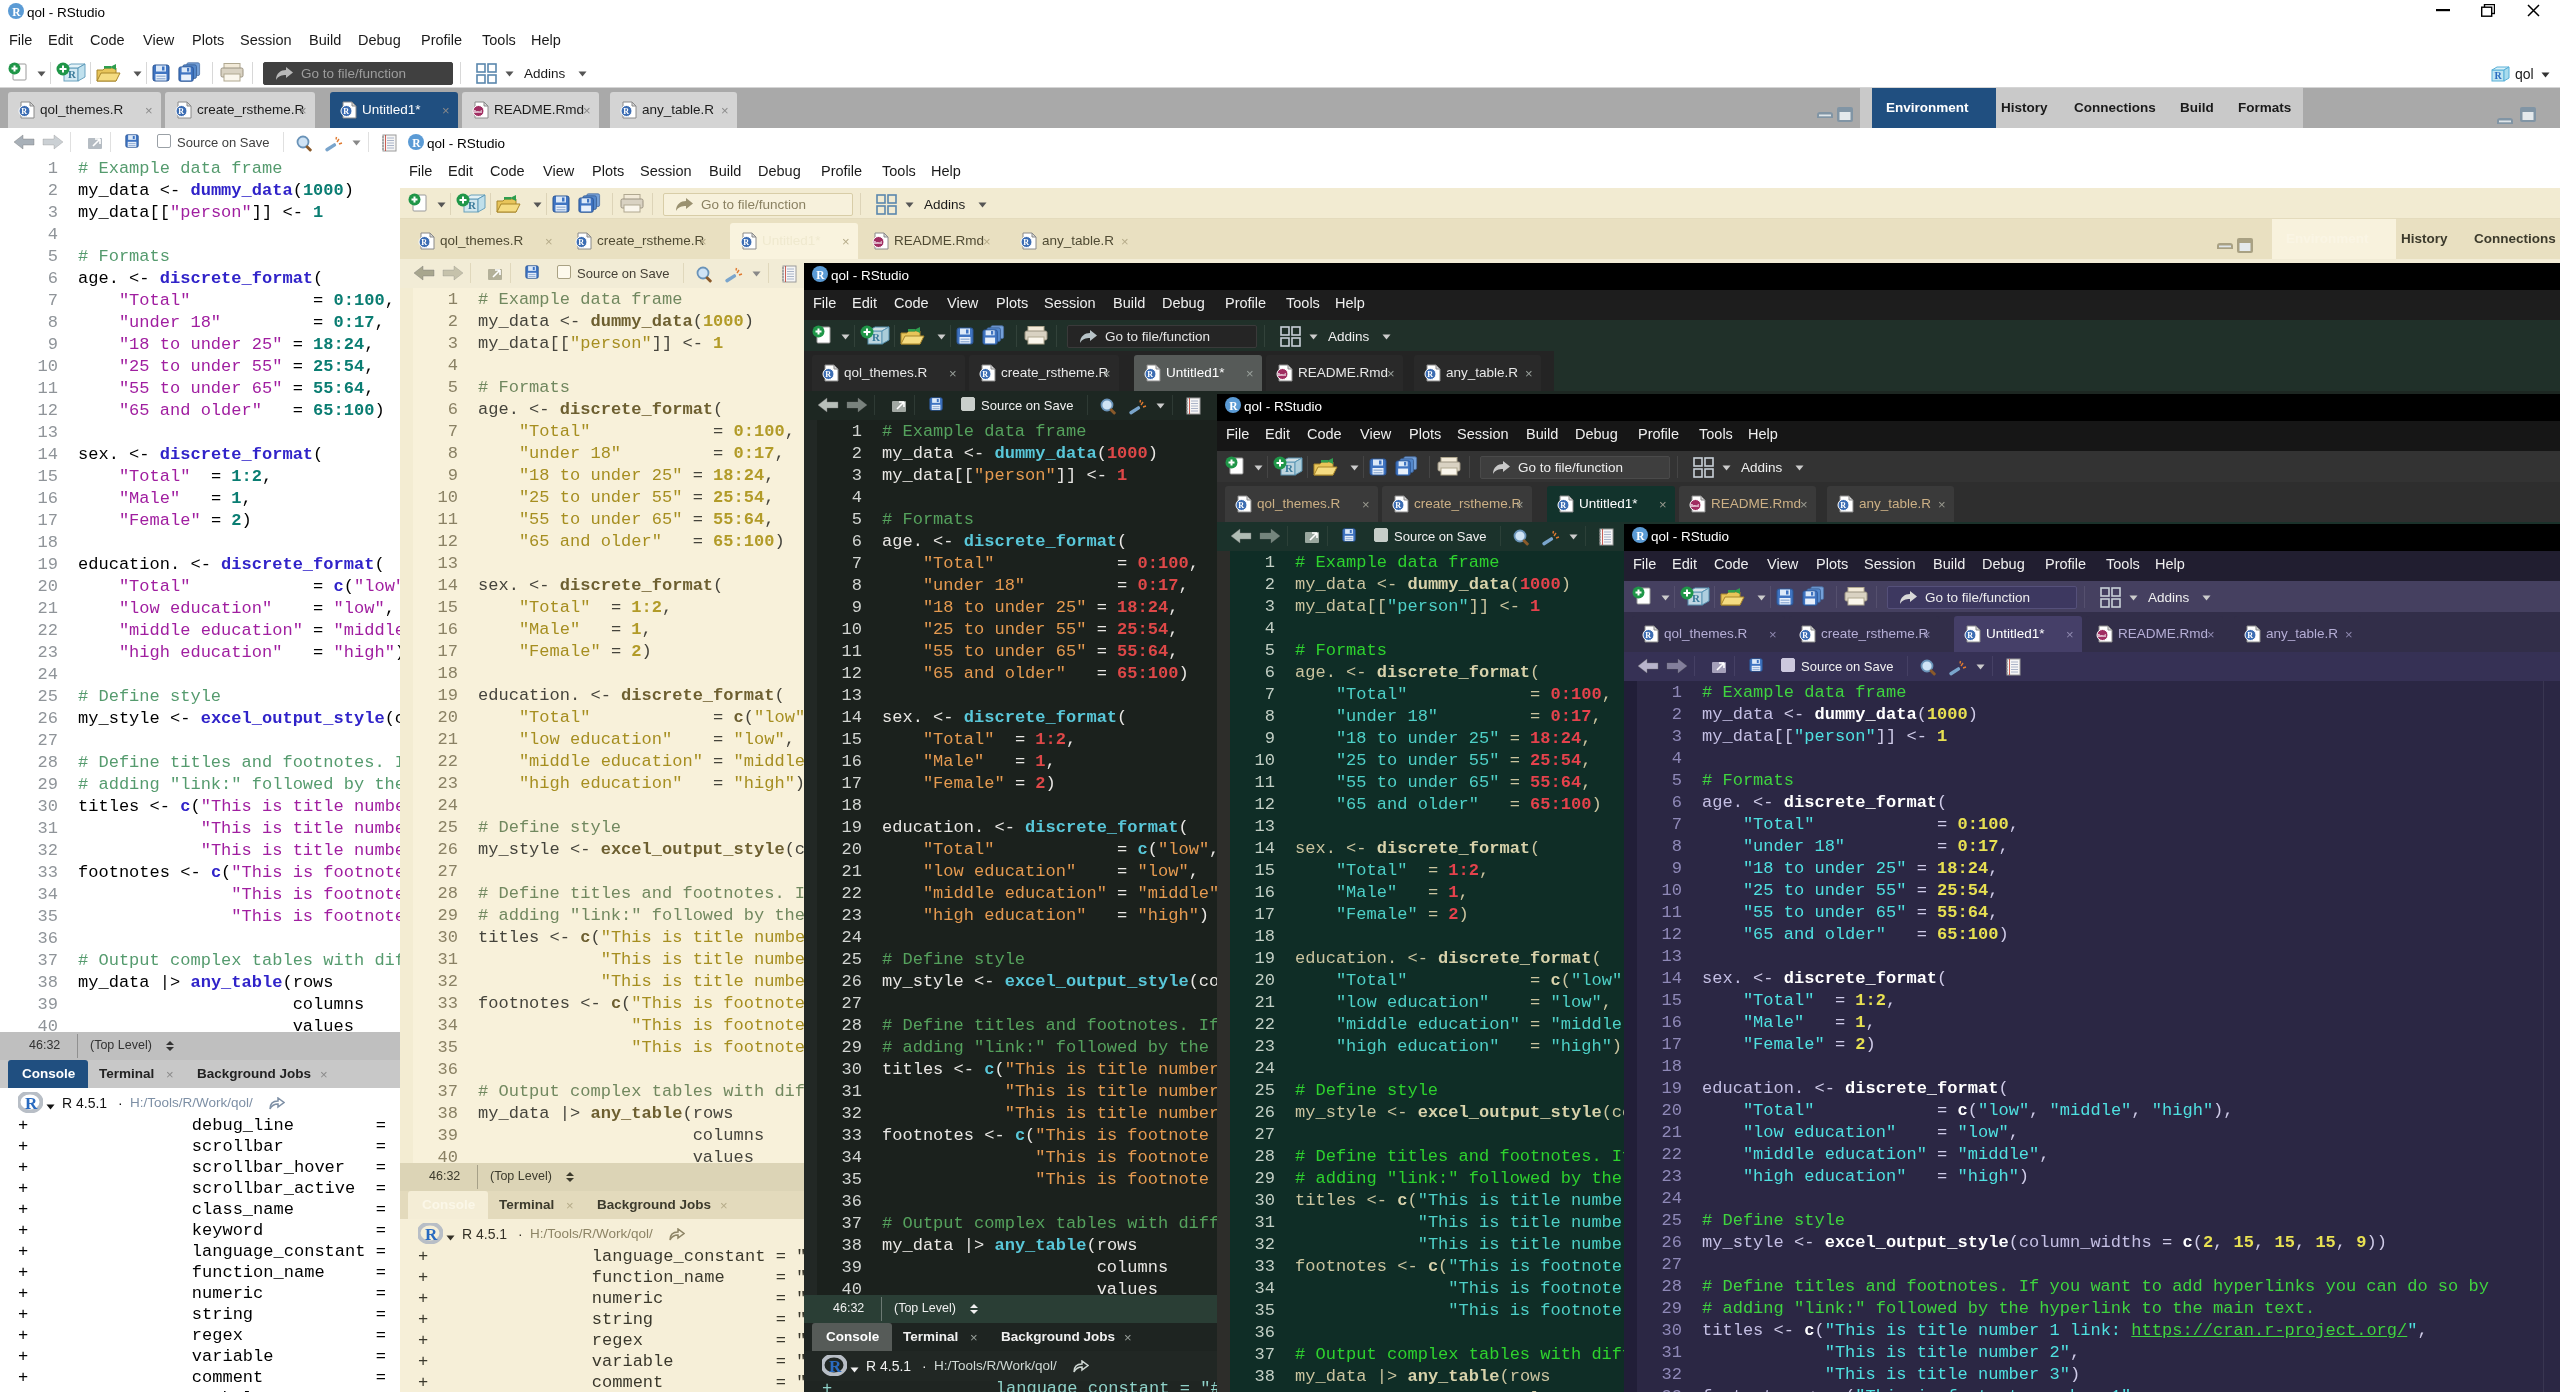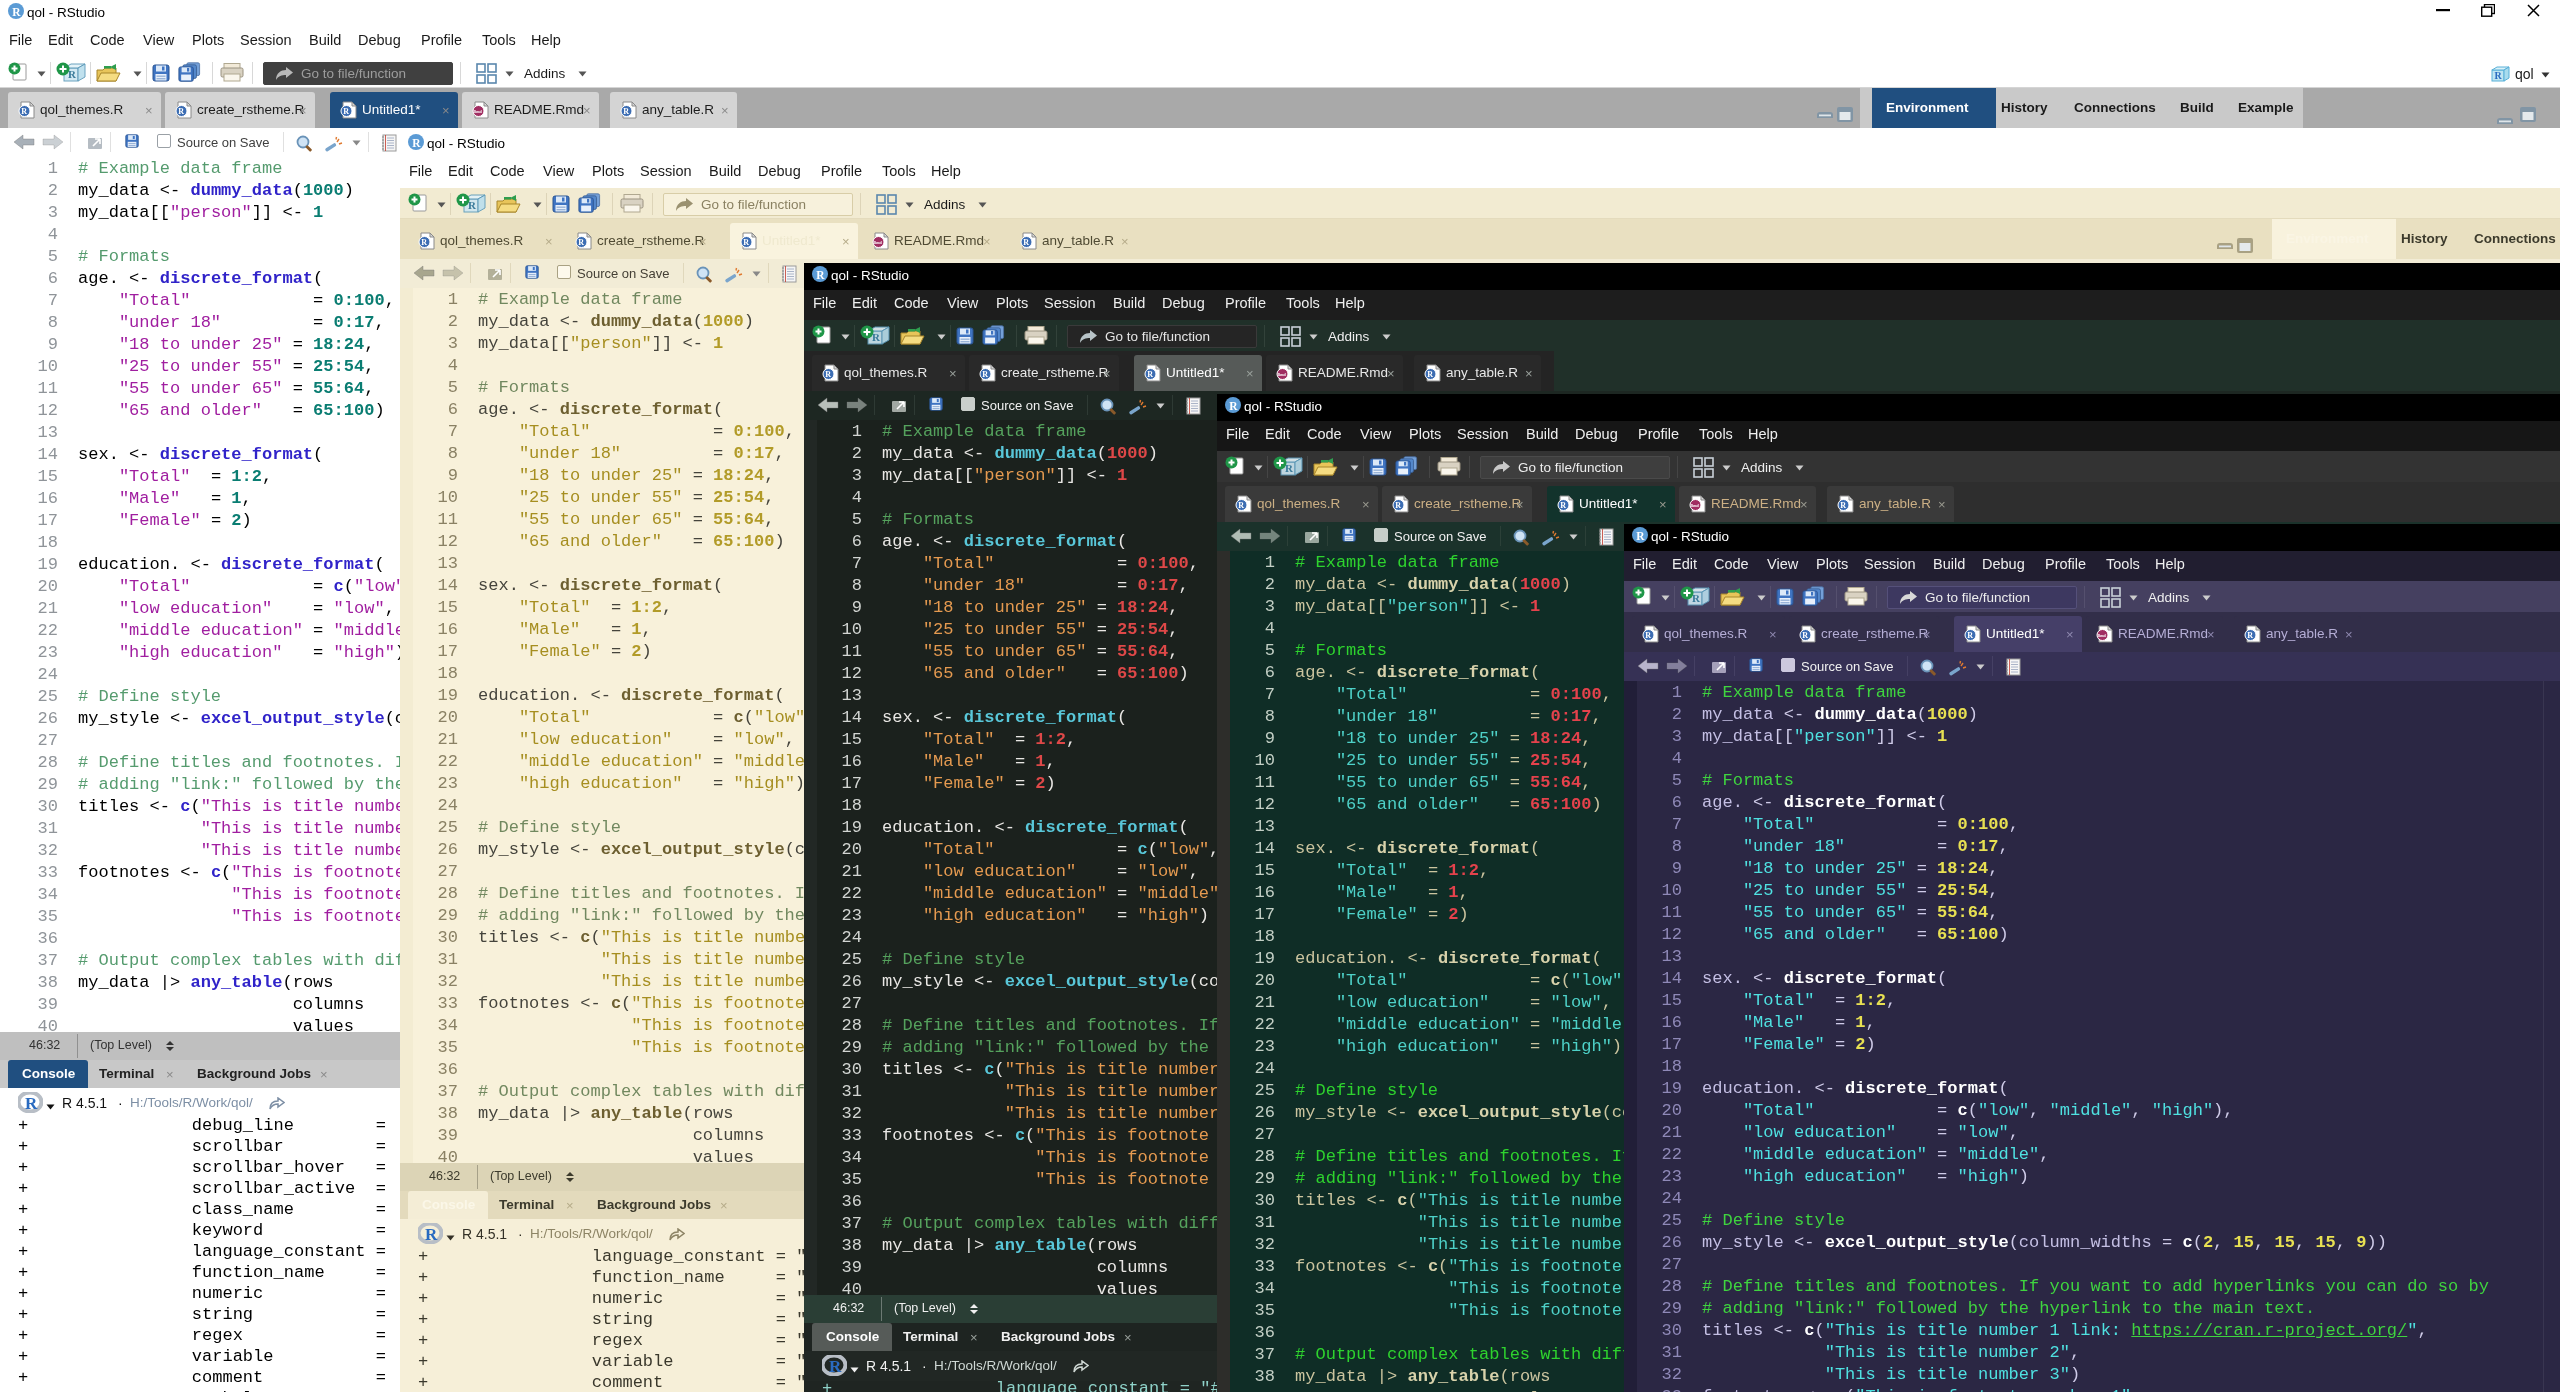--- a/index.html
+++ b/index.html
@@ -231,21 +231,21 @@
         <svg width="18" height="17" viewBox="0 0 18 17" style="">
           <rect x="1" y="1" width="16" height="15" rx="2" fill="#8195a5"></rect>
           <rect x="3.5" y="6" width="11" height="8" fill="#e4e9ec"></rect>
         </svg>
       </div>
       <div class="abs" style="left:1872px;top:88px;width:124px;height:40px;background:#204f80;"></div>
       <div class="abs" style="left:1886px;top:100px;font-size:13.5px;color:#ffffff;font-weight:bold;white-space:pre;">Environment</div>
       <div class="abs" style="left:2001px;top:100px;font-size:13.5px;color:#1a1a1a;font-weight:bold;white-space:pre;">History</div>
       <div class="abs" style="left:2074px;top:100px;font-size:13.5px;color:#1a1a1a;font-weight:bold;white-space:pre;">Connections</div>
       <div class="abs" style="left:2180px;top:100px;font-size:13.5px;color:#1a1a1a;font-weight:bold;white-space:pre;">Build</div>
-      <div class="abs" style="left:2238px;top:100px;font-size:13.5px;color:#1a1a1a;font-weight:bold;white-space:pre;">Example</div>
+      <div class="abs" style="left:2238px;top:100px;font-size:13.5px;color:#1a1a1a;font-weight:bold;white-space:pre;">Formats</div>
       <div class="abs" style="left:2496px;top:116px;">
         <svg width="18" height="9" viewBox="0 0 18 9" style="">
           <path d="M1 5 Q1 2 4 2 L14 2 Q17 2 17 5 L17 8 L1 8 Z" fill="#8195a5"></path>
           <rect x="3" y="4.5" width="12" height="1.8" fill="#dfe5e9"></rect>
         </svg>
       </div>
       <div class="abs" style="left:2519px;top:106px;">
         <svg width="18" height="17" viewBox="0 0 18 17" style="">
           <rect x="1" y="1" width="16" height="15" rx="2" fill="#8195a5"></rect>
           <rect x="3.5" y="6" width="11" height="8" fill="#e4e9ec"></rect>

